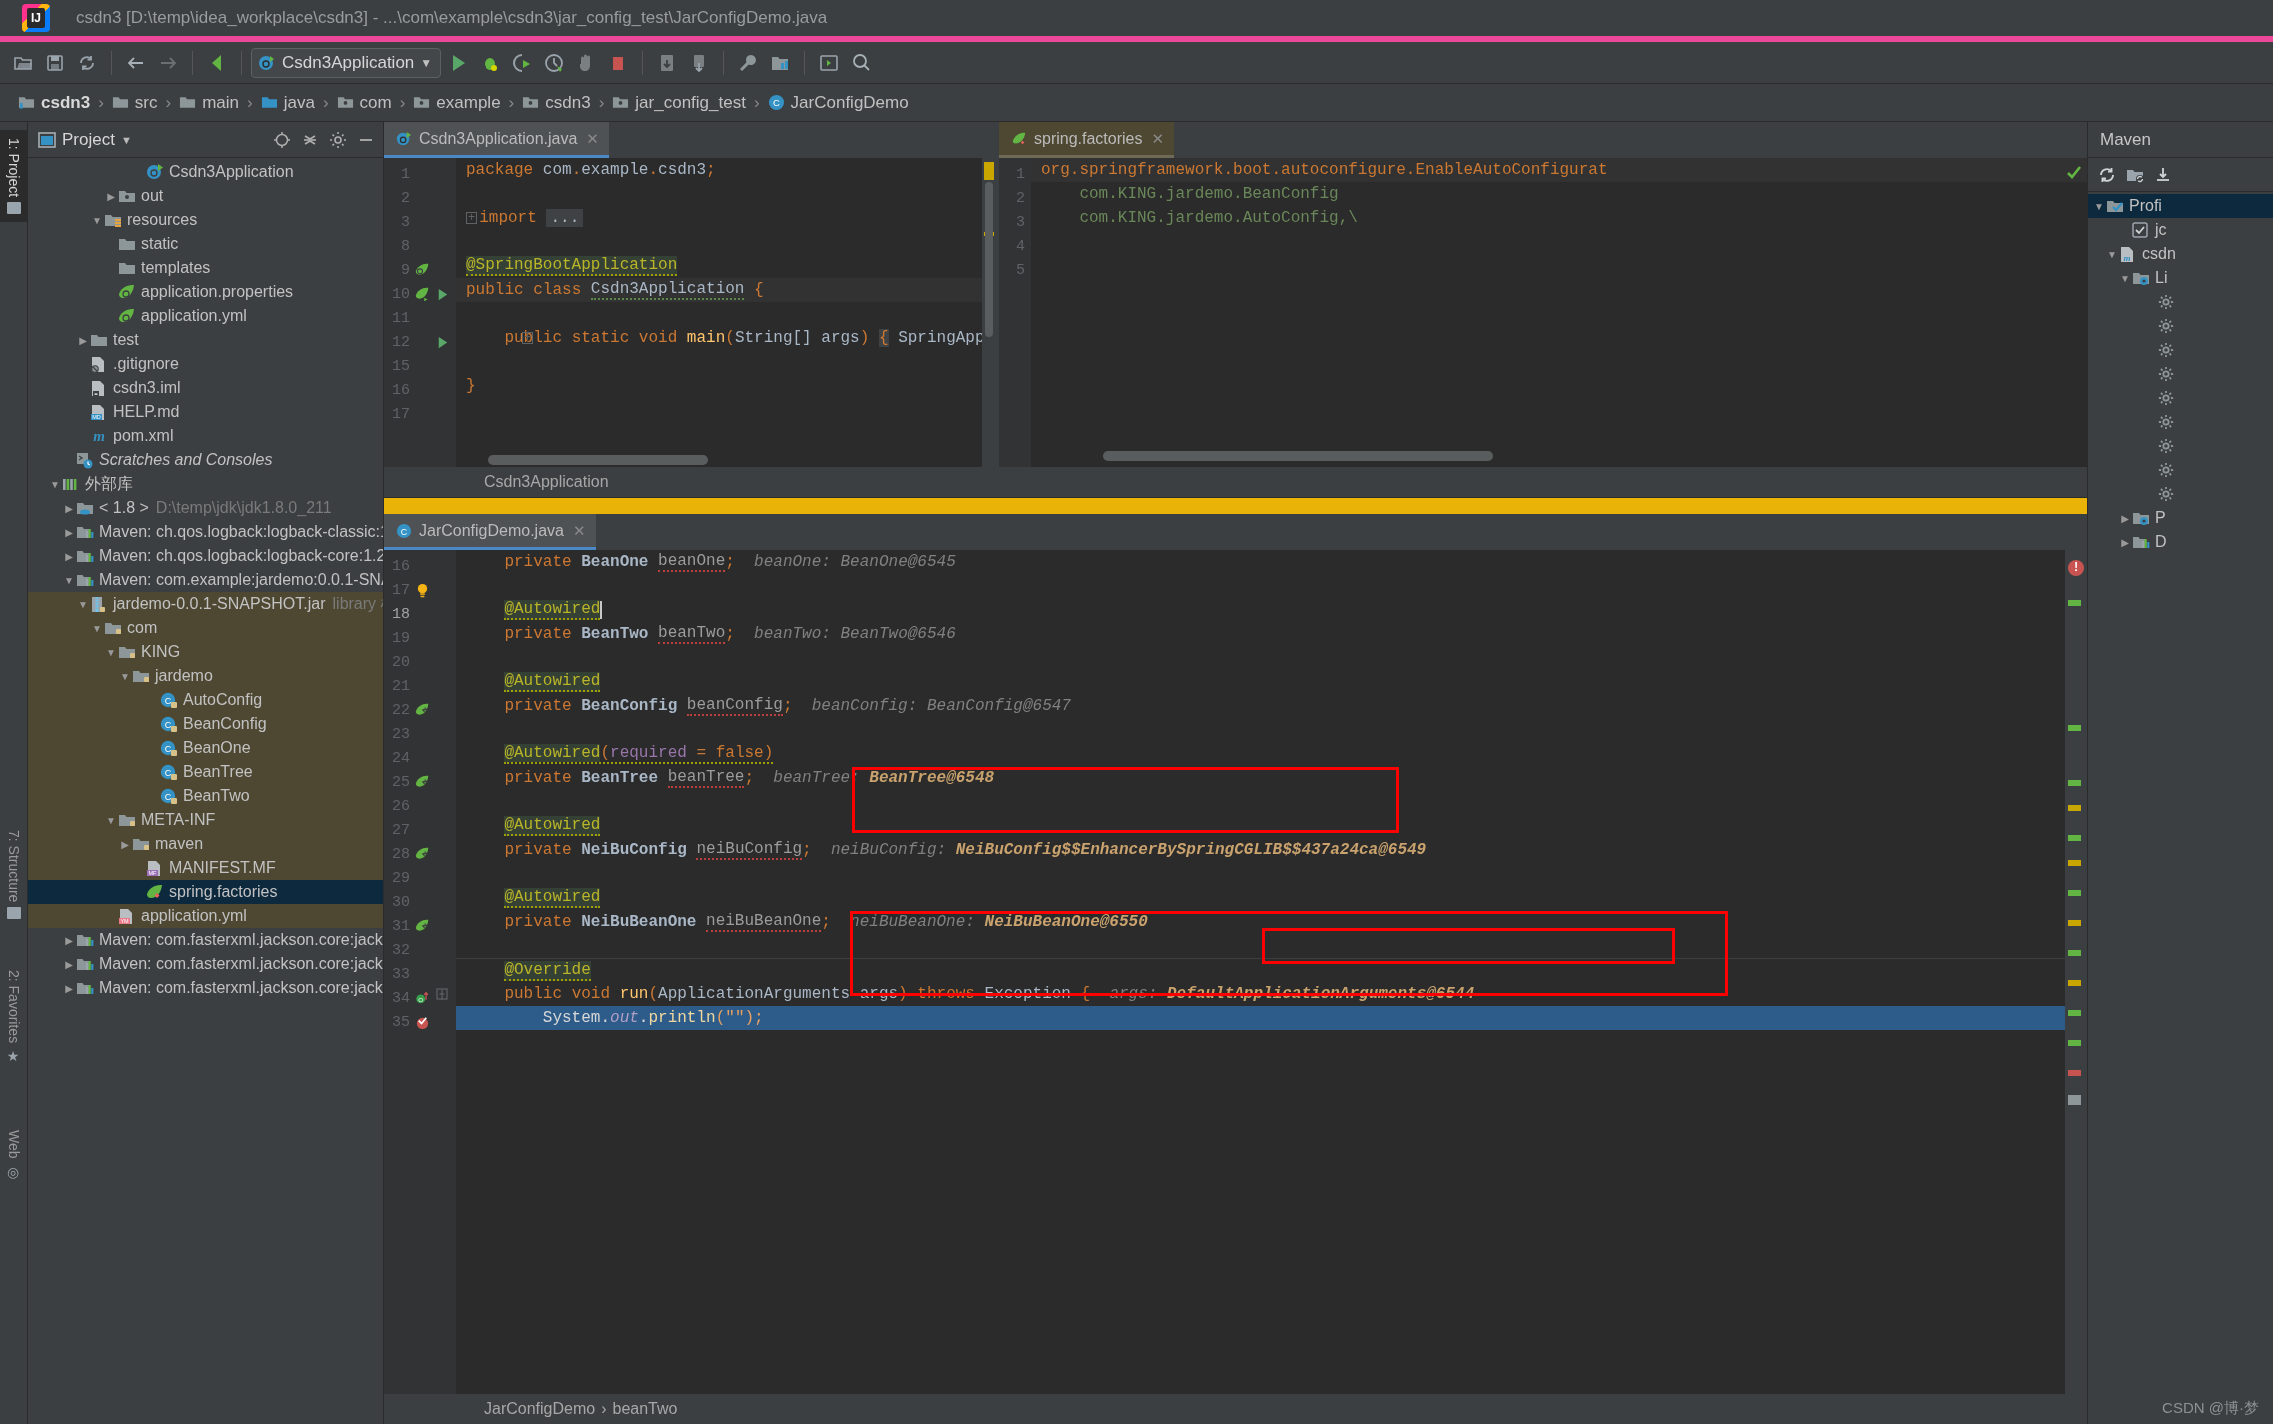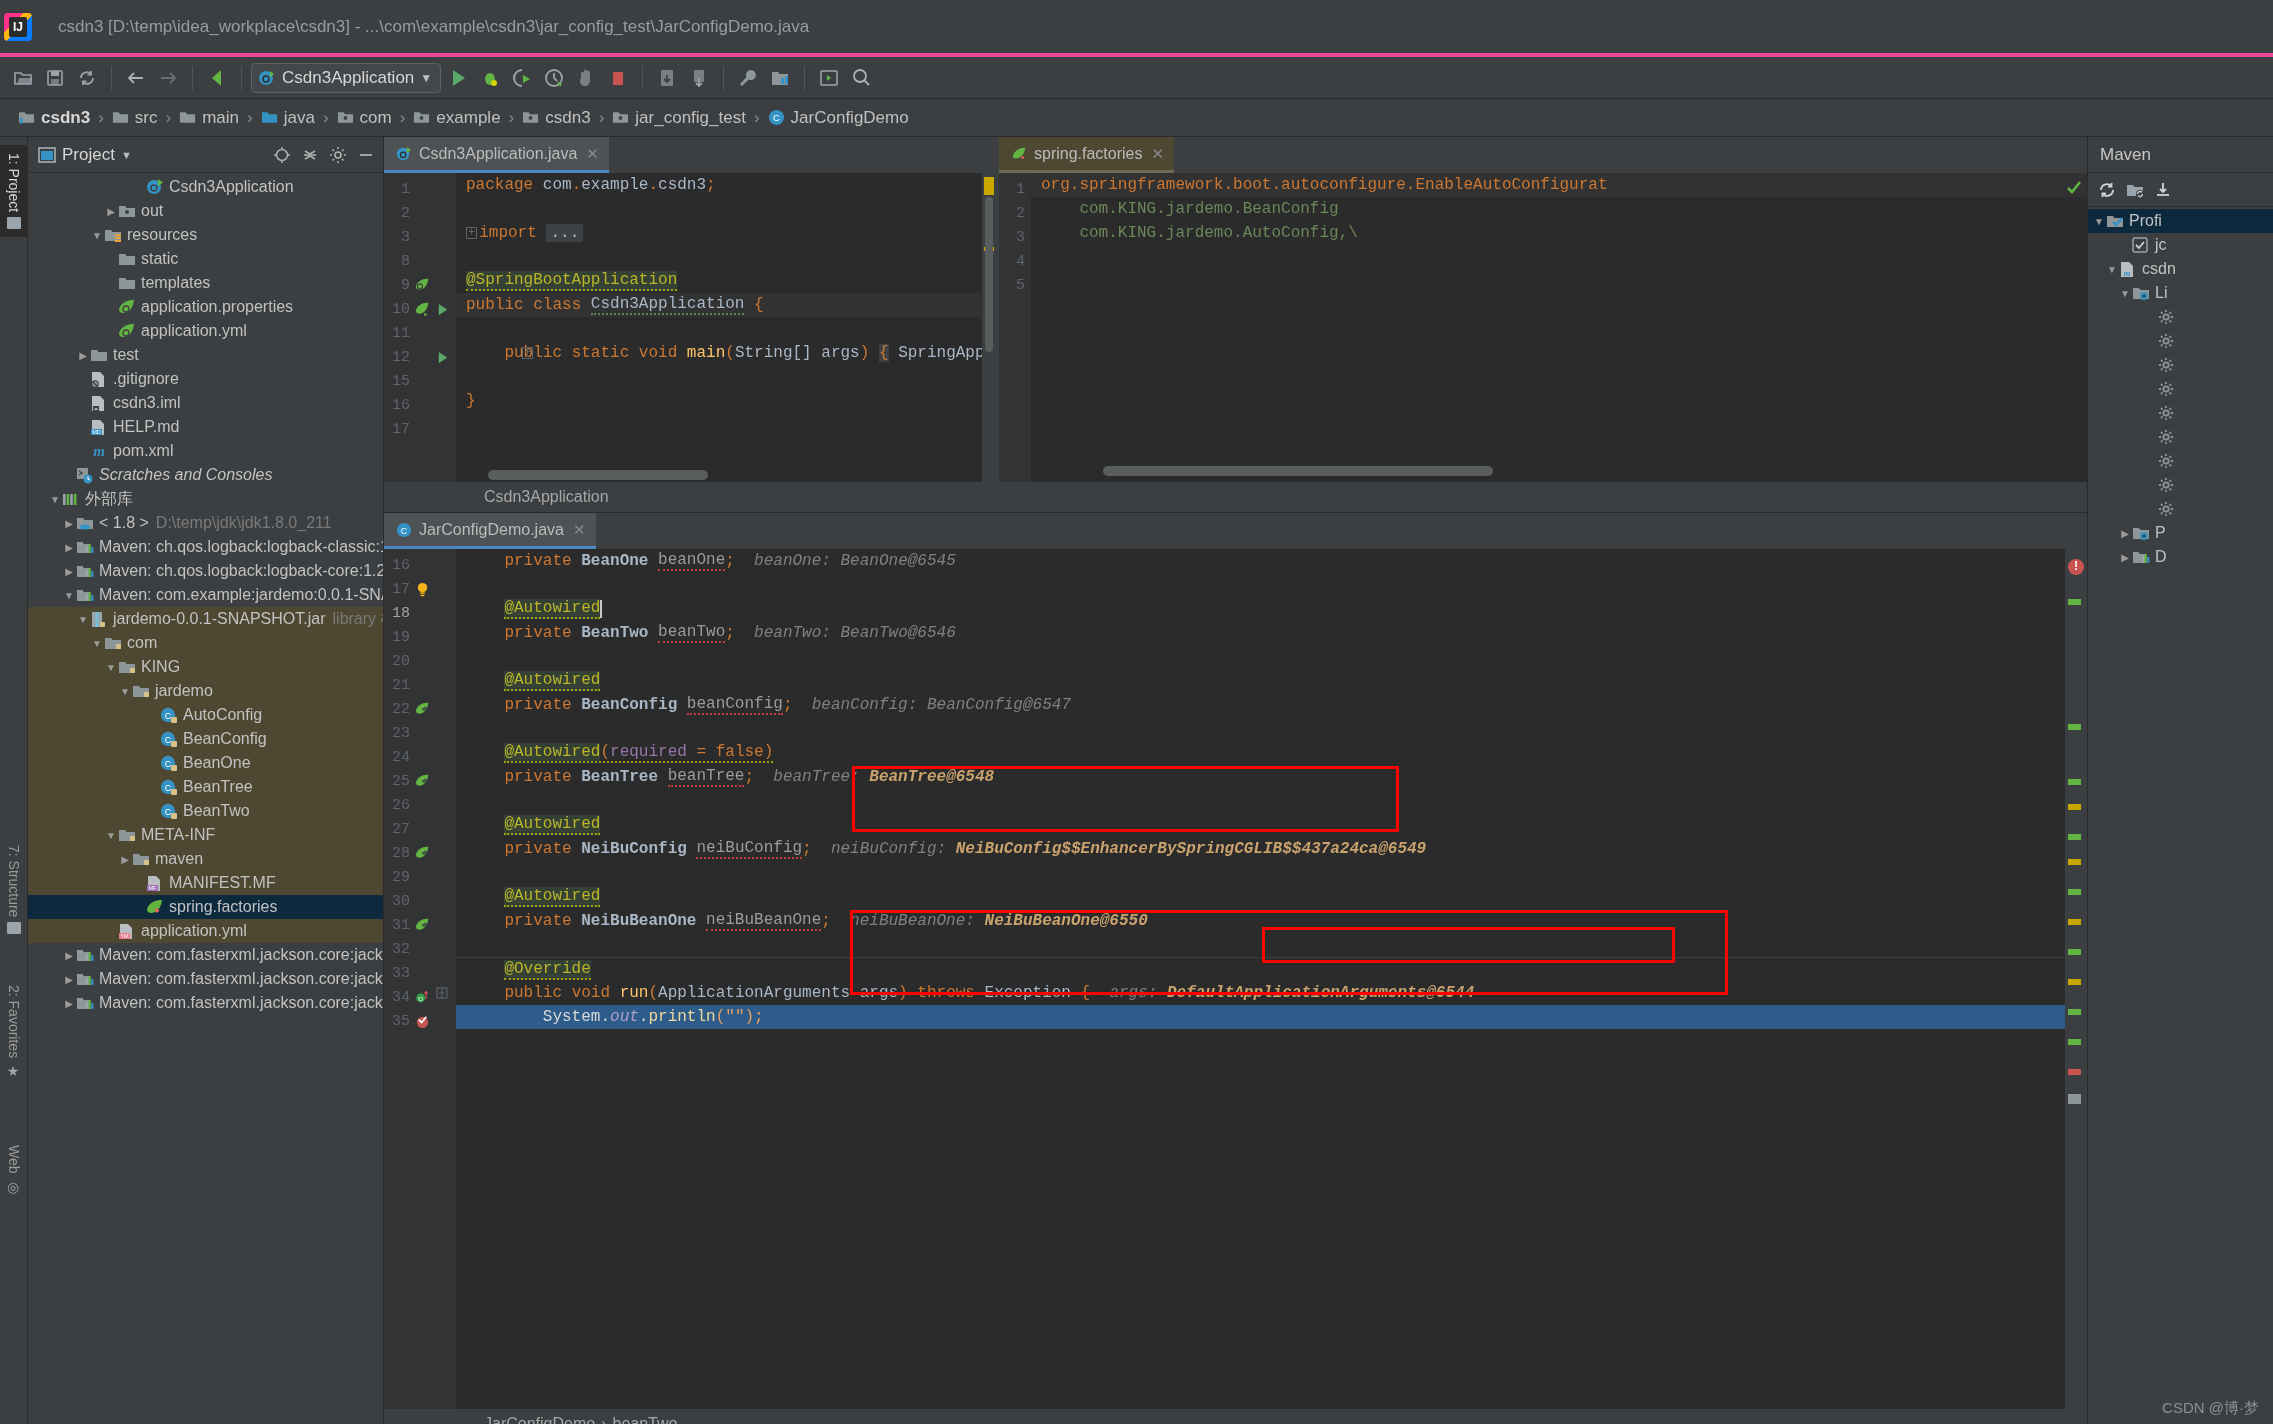--- a/index.html
+++ b/index.html
@@ -1,20 +1,20 @@
 <!DOCTYPE html>
 <html><head>
 <meta charset="utf-8">
 <style>
   html,body{margin:0;padding:0;background:#3c3f41;}
   body{width:2273px;height:1424px;overflow:hidden;font-family:"Liberation Sans",sans-serif;color:#bbbbbb;}
   *{box-sizing:border-box;}
 
   
-  #menubar{height:57px;background:#3c3f41;display:flex;align-items:center;padding-left:4px;border-bottom:4px solid #ec4899;}
+  #menubar{height:42px;background:#3c3f41;display:flex;align-items:center;padding-left:22px;border-bottom:6px solid #ec4899;}
   #menubar .logo{width:28px;height:28px;margin-right:12px;position:relative;border-radius:4px;overflow:hidden;
     background:linear-gradient(135deg,#ff318c 0%,#ff318c 35%,#fdb60d 35%,#fdb60d 55%,#087cfa 55%,#087cfa 100%);}
   #menubar .logo .inner{position:absolute;left:5px;top:4px;right:5px;bottom:4px;background:#2b2b2b;border-radius:2px;color:#fff;
     font-size:12px;line-height:20px;text-align:center;font-weight:bold;}
   .menu-item{font-size:19px;color:#c6c6c6;padding:2px 11px;white-space:nowrap;cursor:default;}
   #window-title{font-size:17px;color:#999c9e;margin-left:14px;white-space:nowrap;}
 
   
   #toolbar{height:42px;background:#3c3f41;display:flex;align-items:center;padding-left:8px;gap:2px;border-bottom:1px solid #2b2b2b;}
   .tb{width:30px;height:30px;display:flex;align-items:center;justify-content:center;border-radius:3px;}
@@ -43,21 +43,21 @@
   .hicon{width:22px;height:22px;display:flex;align-items:center;justify-content:center;color:#aeb0b0;}
   #tree{flex:1;overflow:hidden;position:relative;padding-top:2px;}
   .row{height:24px;display:flex;align-items:center;font-size:16px;color:#c2c2c2;white-space:nowrap;padding-right:4px;}
   .row .arrow{width:14px;text-align:center;color:#9a9a9a;font-size:10px;flex:none;}
   .row .ico{width:19px;height:18px;margin-right:4px;flex:none;position:relative;}
   .row.sel{background:#0d293e;}
   .row.lib{background:#4e4833;}
   .row .dim{color:#7a7a7a;margin-left:7px;}
 
   
-  #editors{flex:1;display:flex;flex-direction:column;min-width:0;background:#eab308;}
+  #editors{flex:1;display:flex;flex-direction:column;min-width:0;background:#eab308;gap:16px;}
   #toprow{height:376px;display:flex;flex:none;border-bottom:1px solid #2b2b2b;}
   .epane{display:flex;flex-direction:column;min-width:0;background:#2b2b2b;}
   .tabstrip{height:36px;background:#3c3f41;display:flex;align-items:stretch;flex:none;}
   .etab{display:flex;align-items:center;gap:7px;padding:0 10px 0 12px;font-size:16px;color:#bbb;background:#4e5254;border-bottom:3px solid #4a88c7;}
   .etab.lib{background:#4e4833;border-bottom-color:#6e6a55;}
   .etab .x{color:#8a8a8a;font-size:15px;margin-left:2px;}
   .code{flex:1;background:#2b2b2b;display:flex;overflow:hidden;position:relative;font-family:"Liberation Mono",monospace;}
   .gutter{width:auto;flex:none;background:#313335;color:#606366;font-size:15px;text-align:right;padding-top:4px;}
   .gline{height:24px;display:flex;align-items:center;justify-content:flex-end;gap:4px;padding-right:6px;}
   .gnum{min-width:26px;text-align:right;}

